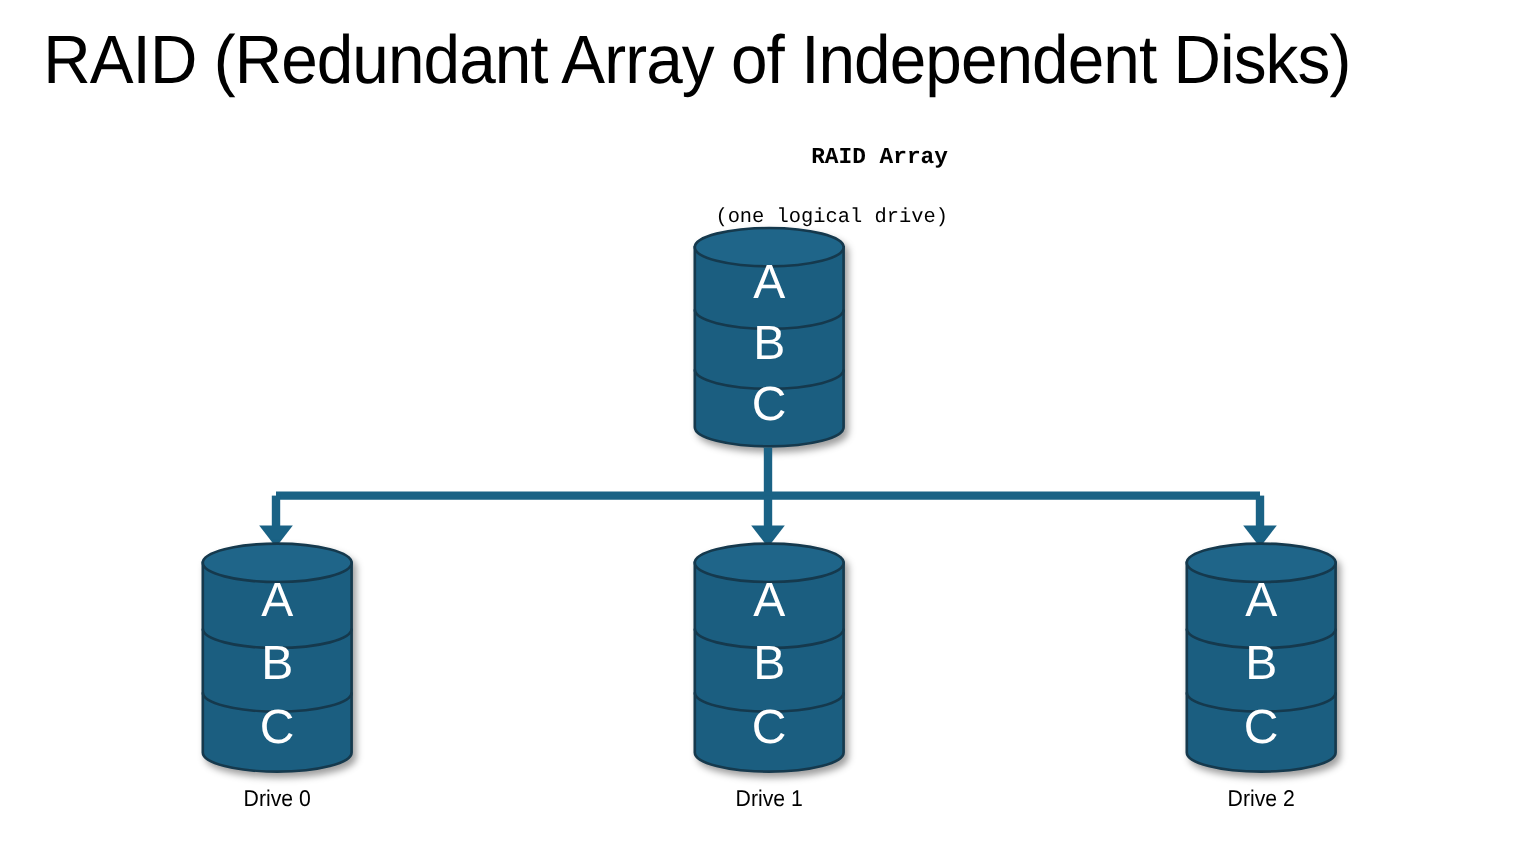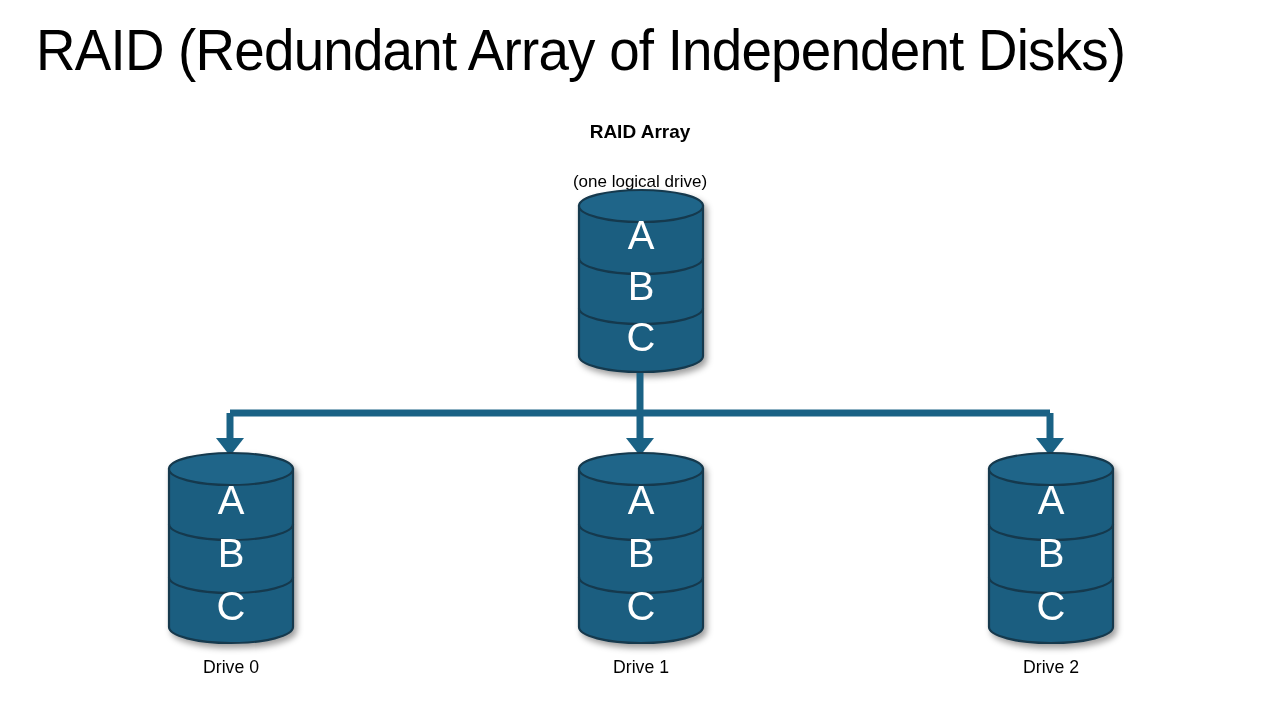--- a/index.html
+++ b/index.html
@@ -15,21 +15,21 @@
     position:absolute;left:36px;top:22px;
     font-size:57px;line-height:1.0;color:#000000;
     font-weight:400;letter-spacing:-0.8px;
     white-space:nowrap;
     transform:scaleX(0.96);transform-origin:left top;
   }
 
   
   .array-caption{
     position:absolute;left:490px;top:120px;width:300px;
-    text-align:center;color:#000000;
+    text-align:right;color:#000000;font-family:Liberation Mono, monospace;
   }
   .array-caption .line1{font-size:19px;font-weight:bold;line-height:23px;}
   .array-caption .line2{font-size:17px;font-weight:400;line-height:22px;margin-top:28px;}
 
   
   .cyl{
     position:absolute;
     filter:drop-shadow(3px 4px 3px rgba(0,0,0,0.38));
   }
   .cyl svg{display:block;overflow:visible;}

